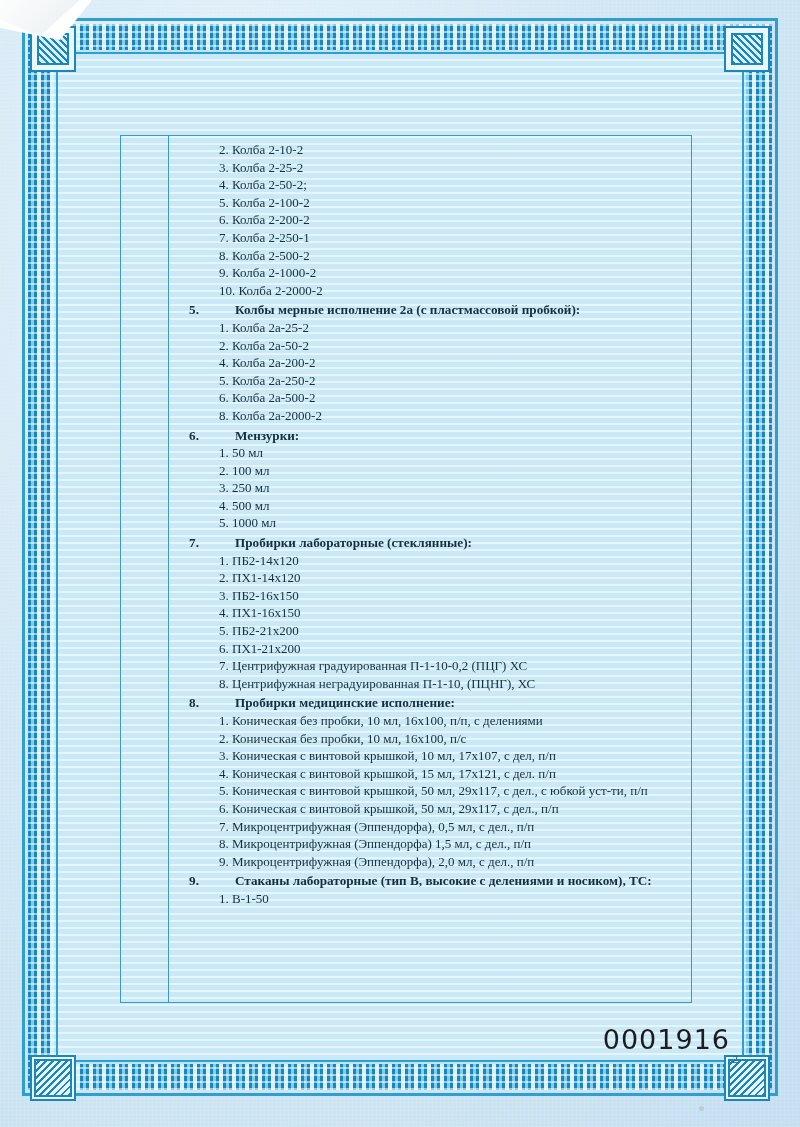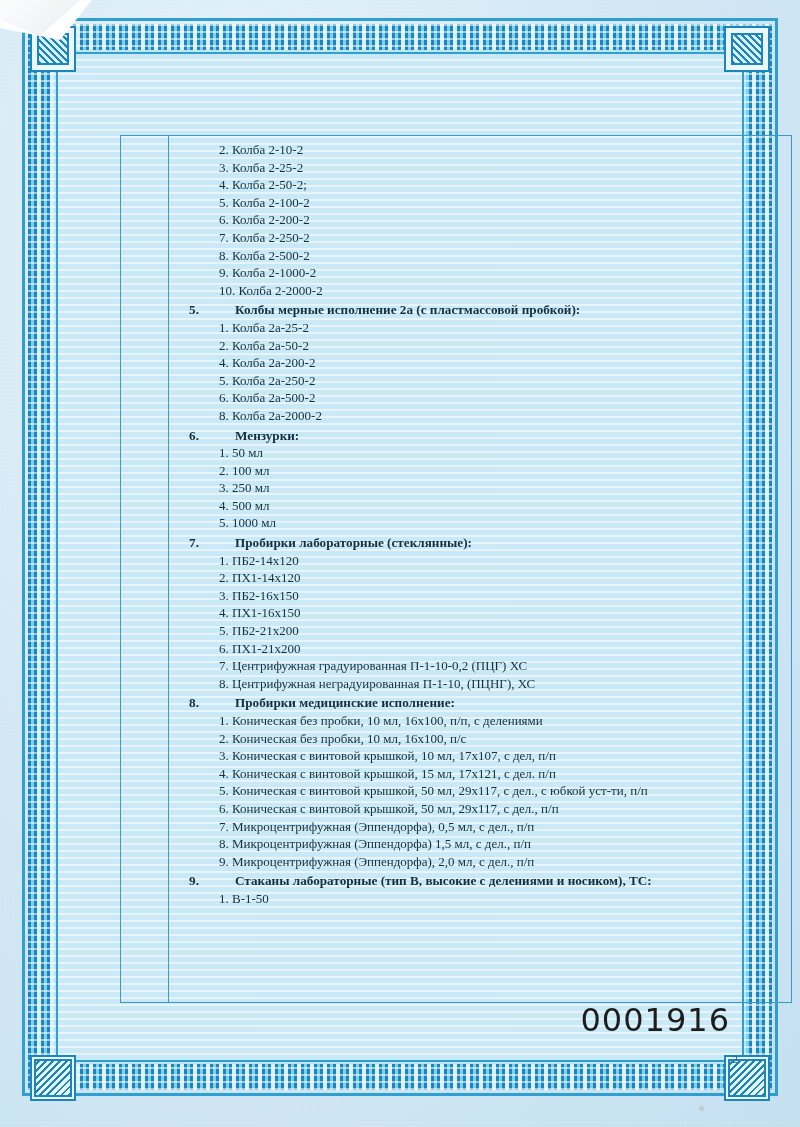--- a/index.html
+++ b/index.html
@@ -79,21 +79,21 @@
   .orn-mid{
     position:absolute;width:34px;height:34px;border:2px solid #1b86bb;
     background:repeating-linear-gradient(-45deg,#1b86bb 0 2px,#e4f5fd 2px 5px);
     z-index:4;
   }
   .om-bl{left:34px;bottom:30px;}
   .om-br{right:34px;bottom:30px;}
 
   
   .content-box{
-    position:absolute;left:120px;top:135px;width:672px;height:868px;
+    position:absolute;left:120px;top:135px;width:572px;height:868px;
     border:1px solid #3a9ac6;
     box-sizing:border-box;
     z-index:6;
   }
   .col-split{
     position:absolute;left:0;top:0;width:48px;height:100%;
     border-right:1px solid #3a9ac6;
     box-sizing:border-box;
   }
   .list{
@@ -111,23 +111,23 @@
   .item{
     display:flex;align-items:flex-start;
     font-size:13px;line-height:17.6px;
     padding-left:42px;
   }
   .item .txt{flex:1;}
   .first-block .item{padding-left:42px;}
 
   
   .serial{
-    position:absolute;right:70px;bottom:88px;
+    position:absolute;right:70px;bottom:72px;
     font-family:"DejaVu Sans", sans-serif;
-    font-size:32px;letter-spacing:1px;color:#1d1d1d;
+    font-size:27px;letter-spacing:1px;color:#1d1d1d;
     z-index:8;
   }
   .pagemark{
     position:absolute;right:62px;bottom:62px;
     font-size:11px;color:#2b5c72;z-index:8;
   }
   
   .speck{position:absolute;right:96px;bottom:16px;width:5px;height:5px;border-radius:50%;background:#b9b9b9;opacity:.6;}
 </style>
 </head>
@@ -162,21 +162,21 @@
         <div class="item">
           <span class="txt">4. Колба 2-50-2;</span>
         </div>
         <div class="item">
           <span class="txt">5. Колба 2-100-2</span>
         </div>
         <div class="item">
           <span class="txt">6. Колба 2-200-2</span>
         </div>
         <div class="item">
-          <span class="txt">7. Колба 2-250-2</span>
+          <span class="txt">7. Колба 2-250-1</span>
         </div>
         <div class="item">
           <span class="txt">8. Колба 2-500-2</span>
         </div>
         <div class="item">
           <span class="txt">9. Колба 2-1000-2</span>
         </div>
         <div class="item">
           <span class="txt">10. Колба 2-2000-2</span>
         </div>

